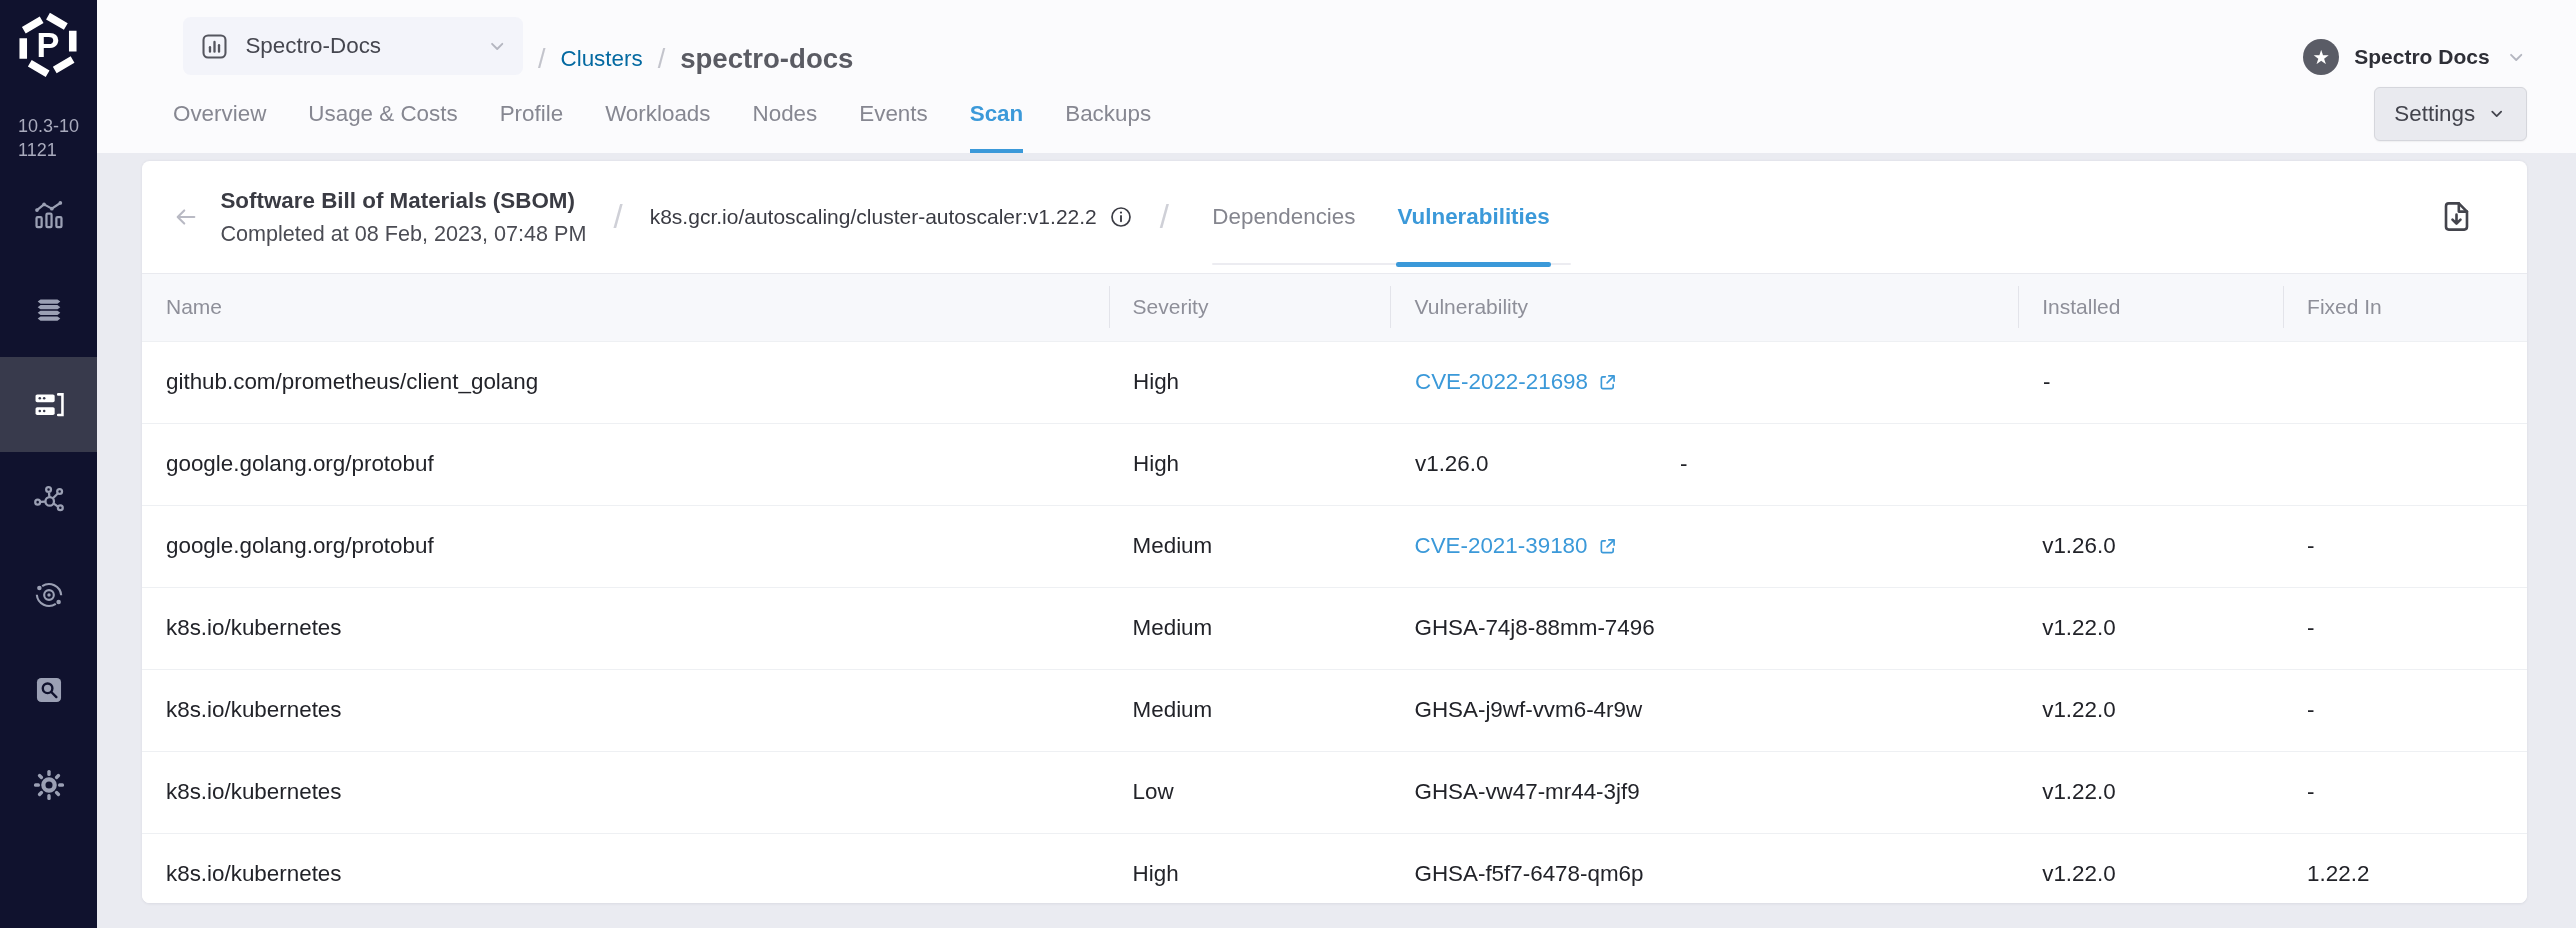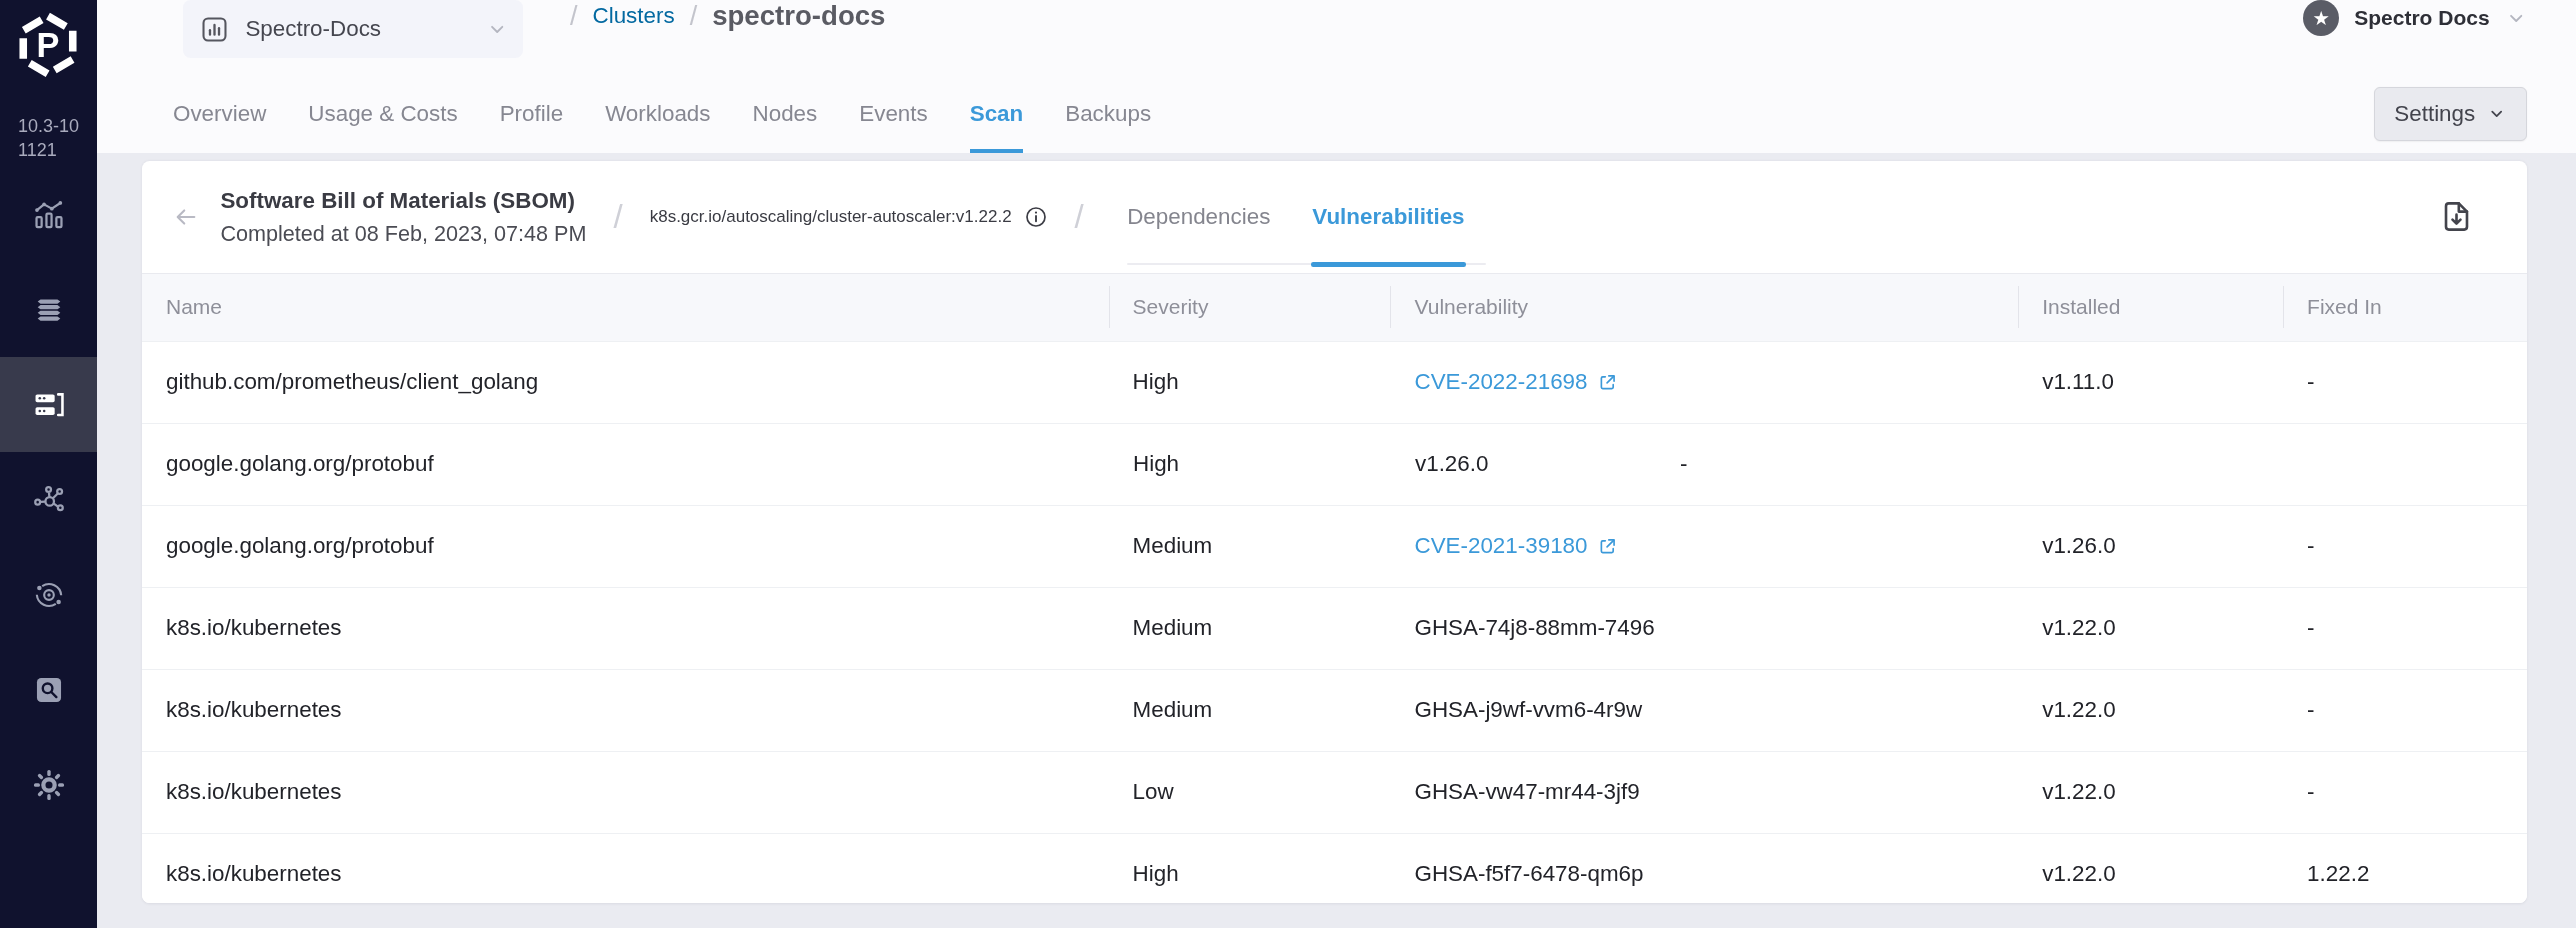--- a/index.html
+++ b/index.html
@@ -16,21 +16,21 @@
   .logo{padding:12px 0 0 15px;}
   .version{color:#a9abbd;font-size:18px;line-height:24px;width:64px;margin:33px 0 0 18px;word-break:break-all;}
   .nav{position:absolute;top:167px;left:0;right:0;}
   .nav-item{height:95px;display:flex;align-items:center;justify-content:center;color:#9ba0b4;cursor:pointer;}
   .nav-item.active{background:#383a4c;color:#ffffff;}
   .nav-item svg{width:34px;height:34px;}
 
   
   .main{flex:1;display:flex;flex-direction:column;min-width:0;}
   .topbar{background:#fbfbfd;height:153px;flex:0 0 153px;}
-  .row1{height:75px;display:flex;align-items:flex-start;padding:0 49px 0 86px;gap:32px;}
+  .row1{height:75px;display:flex;align-items:flex-end;padding:0 49px 0 86px;}
   .row2{height:78px;display:flex;align-items:center;padding:0 49px 0 48px;}
 
   .proj-select{display:flex;align-items:center;background:#f3f4fa;border-radius:7.5px;height:58px;width:340px;padding:0 15px 0 16.4px;box-sizing:border-box;cursor:pointer;}
   .proj-select .picon{width:31px;height:31px;color:#55565f;flex:0 0 31px;}
   .proj-select .plabel{font-size:22.4px;font-weight:500;color:#45464f;margin-left:15px;}
   .chev{width:22.4px;height:22.4px;color:#b4b6c0;}
   .proj-select .chev{margin-left:auto;}
 
   .crumb{display:flex;align-items:center;gap:15px;margin-left:15px;}
   .crumb .slash{font-size:27px;font-weight:300;color:#c3c4cc;}
@@ -51,21 +51,21 @@
   
   .content{flex:1;background:#eaebf1;padding:7.5px 49px 0 45px;box-sizing:border-box;}
   .card{background:#ffffff;border-radius:7.5px;height:742px;box-shadow:0 0.7px 3px rgba(20,20,40,.07);overflow:hidden;display:flex;flex-direction:column;}
 
   .panel-head{height:112px;flex:0 0 112px;display:flex;align-items:center;padding:0 30px 0 25px;border-bottom:0.7px solid #e9eaef;position:relative;}
   .back-btn{width:37px;height:37px;display:flex;align-items:center;justify-content:center;cursor:pointer;margin-right:16.4px;}
   .back-btn svg{width:28px;height:28px;}
   .sbom-titles .t1{font-size:22.4px;font-weight:600;color:#3a3b43;line-height:27px;}
   .sbom-titles .t2{font-size:21.6px;color:#4b4c54;line-height:25px;margin-top:7.5px;}
   .ph-slash{font-size:33px;font-weight:300;color:#cfd0d7;margin:0 27px;}
-  .img-ref{font-size:17px;font-weight:500;color:#3a3b43;}
+  .img-ref{font-size:21px;font-weight:500;color:#3a3b43;}
   .info-ic{width:24px;height:24px;margin-left:12px;cursor:pointer;flex:0 0 24px;}
 
   .ptabs{align-self:stretch;display:flex;gap:42px;margin-left:16.4px;position:relative;padding-right:21px;}
   .ptabs::after{content:"";position:absolute;left:0;right:0;bottom:7.5px;height:2.2px;background:#ececf1;border-radius:1.5px;}
   .ptab{display:flex;align-items:center;height:100%;font-size:22.4px;font-weight:500;color:#84858e;cursor:pointer;position:relative;}
   .ptab.active{color:#3b99d9;font-weight:600;}
   .ptab.active::after{content:"";position:absolute;left:-1.5px;right:-1.5px;bottom:6px;height:4.5px;background:#3b99d9;border-radius:2.2px;z-index:1;}
 
   .dl-btn{margin-left:auto;margin-right:21px;width:40px;height:40px;display:flex;align-items:center;justify-content:center;cursor:pointer;}
   .dl-btn svg{width:37px;height:37px;}
@@ -309,23 +309,20 @@
           <svg viewBox="0 0 24 24">
             <g fill="none" stroke="currentColor" stroke-width="1.9" stroke-linecap="round" stroke-linejoin="round">
               <path d="M9.5 5.5 H6.5 A1.5 1.5 0 0 0 5 7 v10.5 A1.5 1.5 0 0 0 6.5 19 H17 a1.5 1.5 0 0 0 1.5 -1.5 V14.5"></path>
               <path d="M13.5 4.5 H19.5 V10.5"></path>
               <path d="M19 5 L11.5 12.5"></path>
             </g>
           </svg>
         </span>
       </span>
     </div>
-    <div class="cell c4">
-      <span>v1.11.0</span>
-    </div>
     <div class="cell c5">
       <span>-</span>
     </div>
   </div>
             <div class="trow">
     <div class="cell c1">
       <span>google.golang.org/protobuf</span>
     </div>
     <div class="cell c2">
       <span>High</span>

